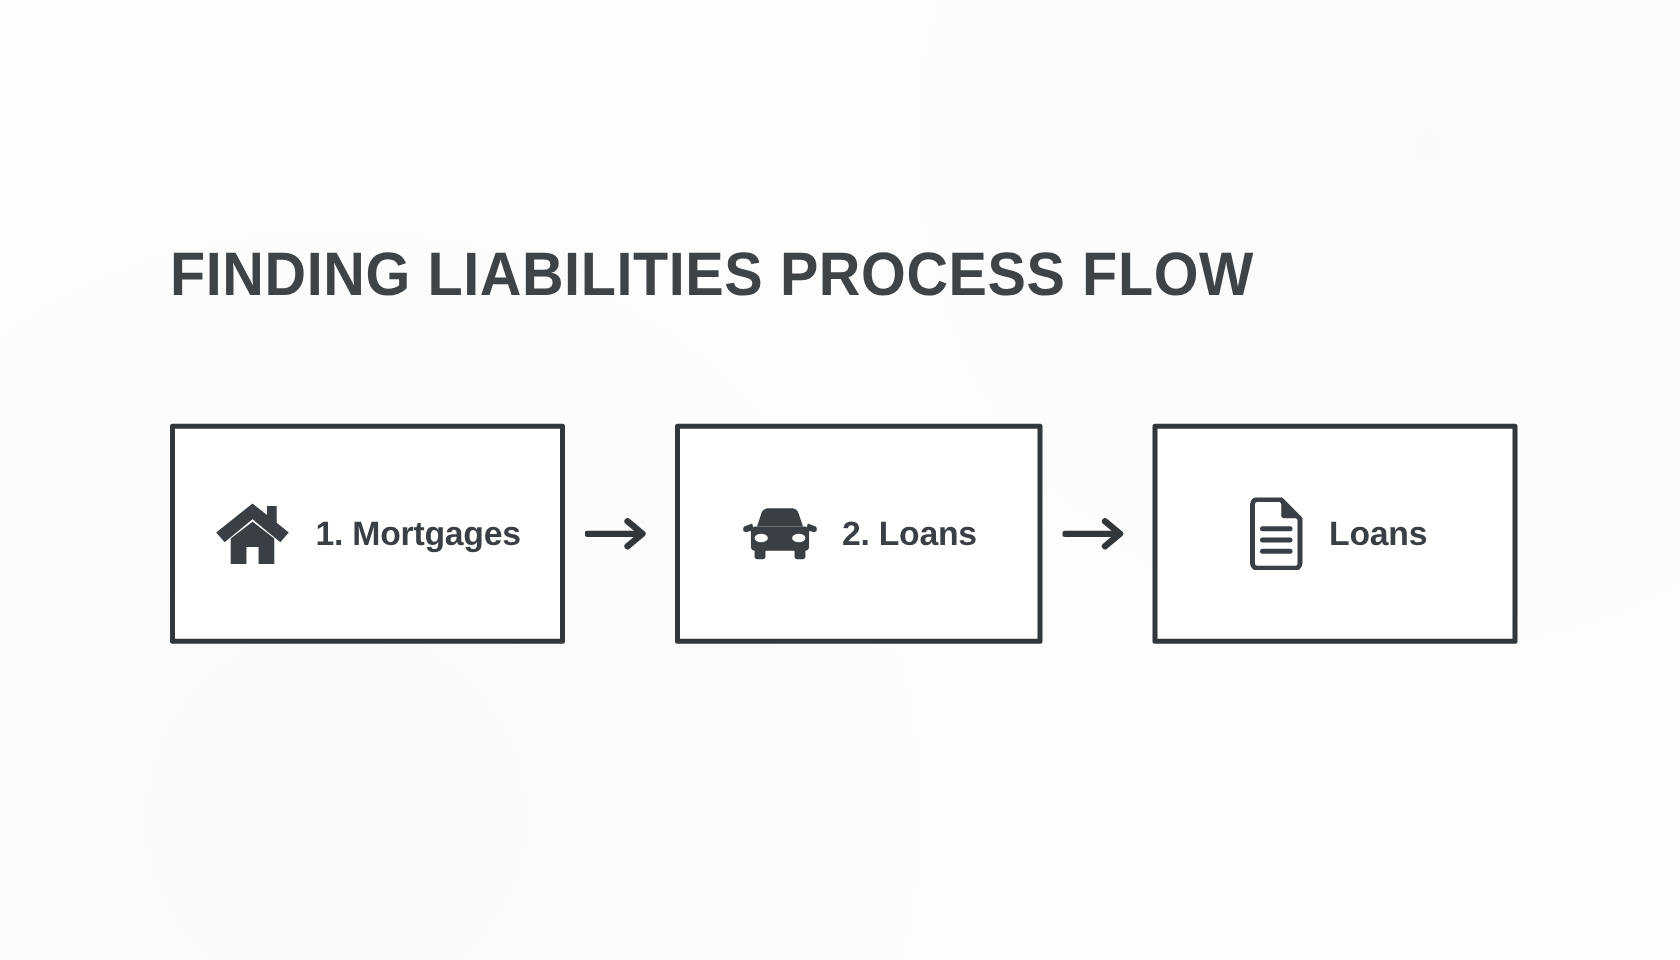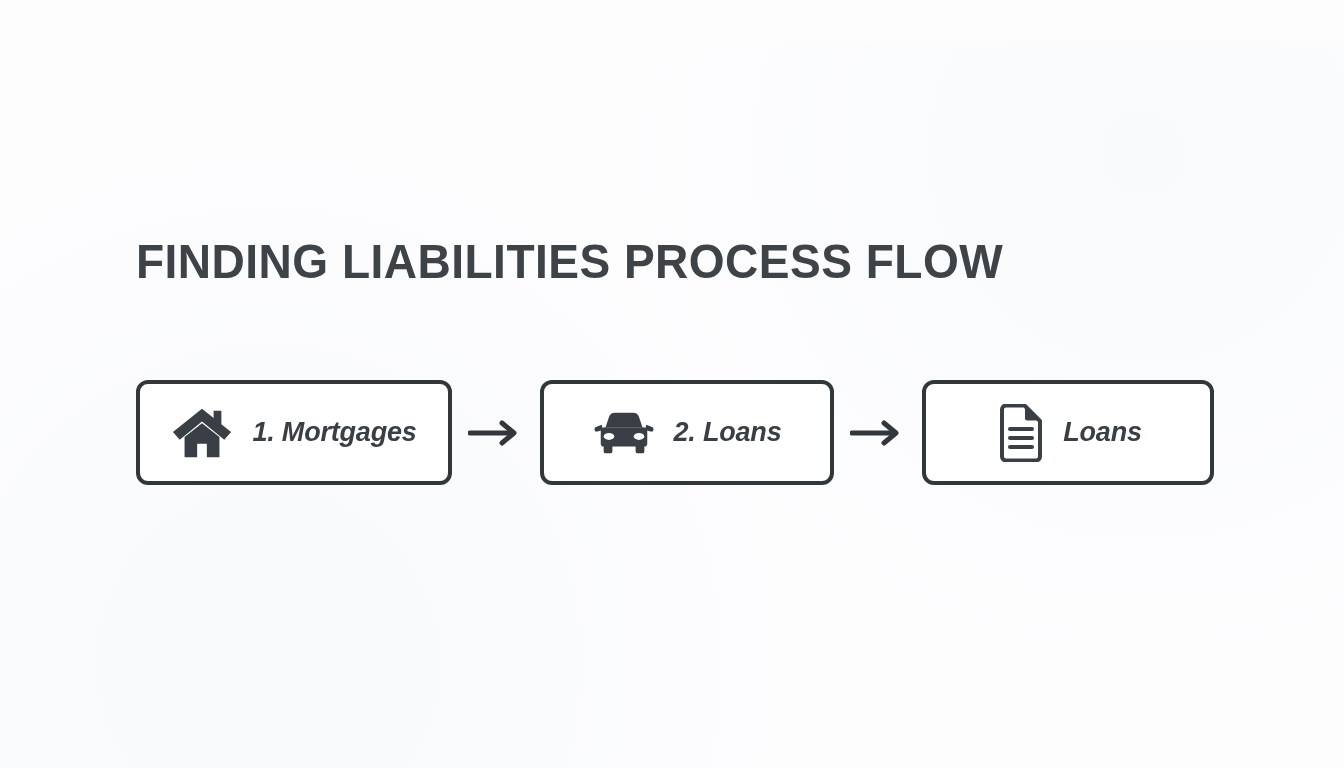--- a/index.html
+++ b/index.html
@@ -15,21 +15,20 @@
     position: relative;
   }
 
   .slide {
     position: absolute;
     inset: 0;
     background:
       radial-gradient(circle at 20% 85%, #f7f9fb 0%, rgba(247,249,251,0) 45%),
       radial-gradient(circle at 85% 15%, #f8fafc 0%, rgba(248,250,252,0) 40%),
       #fdfdfe;
-    margin-top: 41px;
   }
 
   .title {
     position: absolute;
     left: 136px;
     top: 190px;
     font-family: "Liberation Sans", sans-serif;
     font-weight: bold;
     font-size: 49px;
     line-height: 60px;
@@ -42,31 +41,30 @@
 
   .flow {
     position: absolute;
     left: 136px;
     top: 339px;
     display: flex;
     align-items: center;
   }
 
   .node {
-    height: 105px;
+    height: 176px;
     box-sizing: border-box;
     border: 4px solid #32373c;
-    border-radius: 12px;
+    border-radius: 2px;
     background: #ffffff;
     display: flex;
     align-items: center;
     justify-content: center;
     gap: 19px;
     padding: 0 30px;
-    font-style: italic;
   }
   .node.n0 { width: 316px; }
   .node.n1 { width: 294px; }
   .node.n2 { width: 292px; }
 
   .node-icon {
     flex: 0 0 auto;
     display: flex;
     align-items: center;
     justify-content: center;

